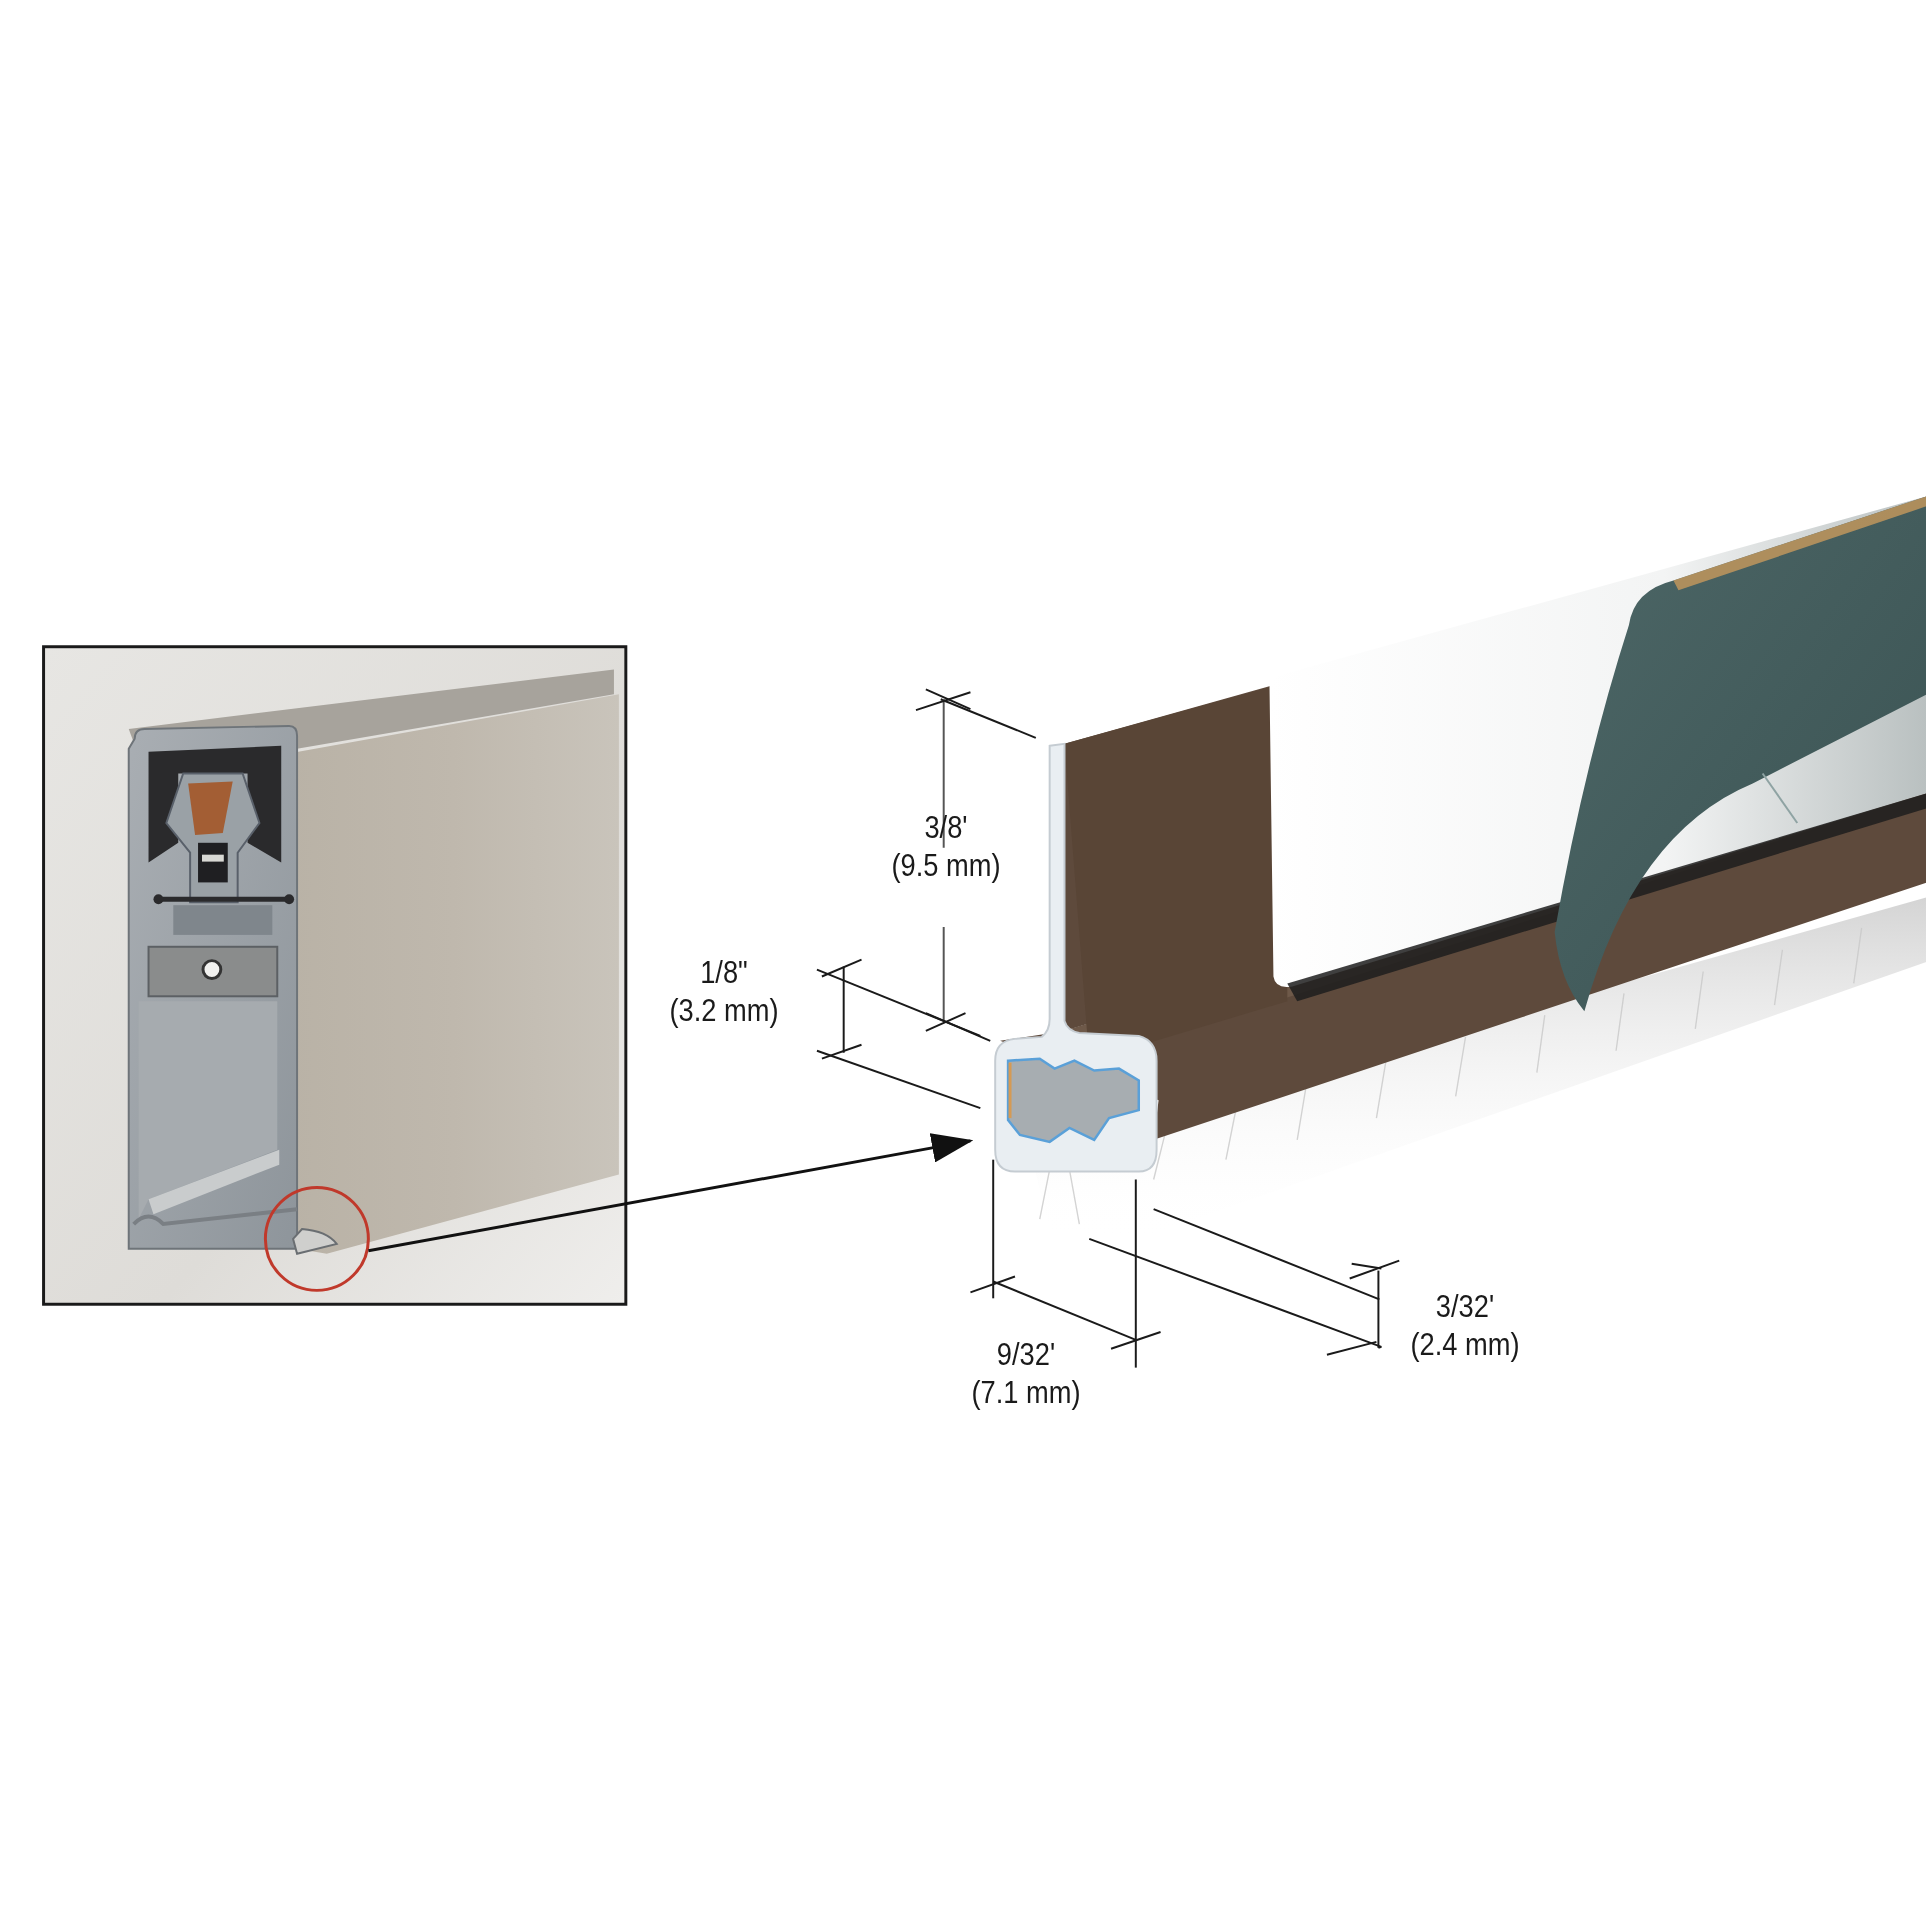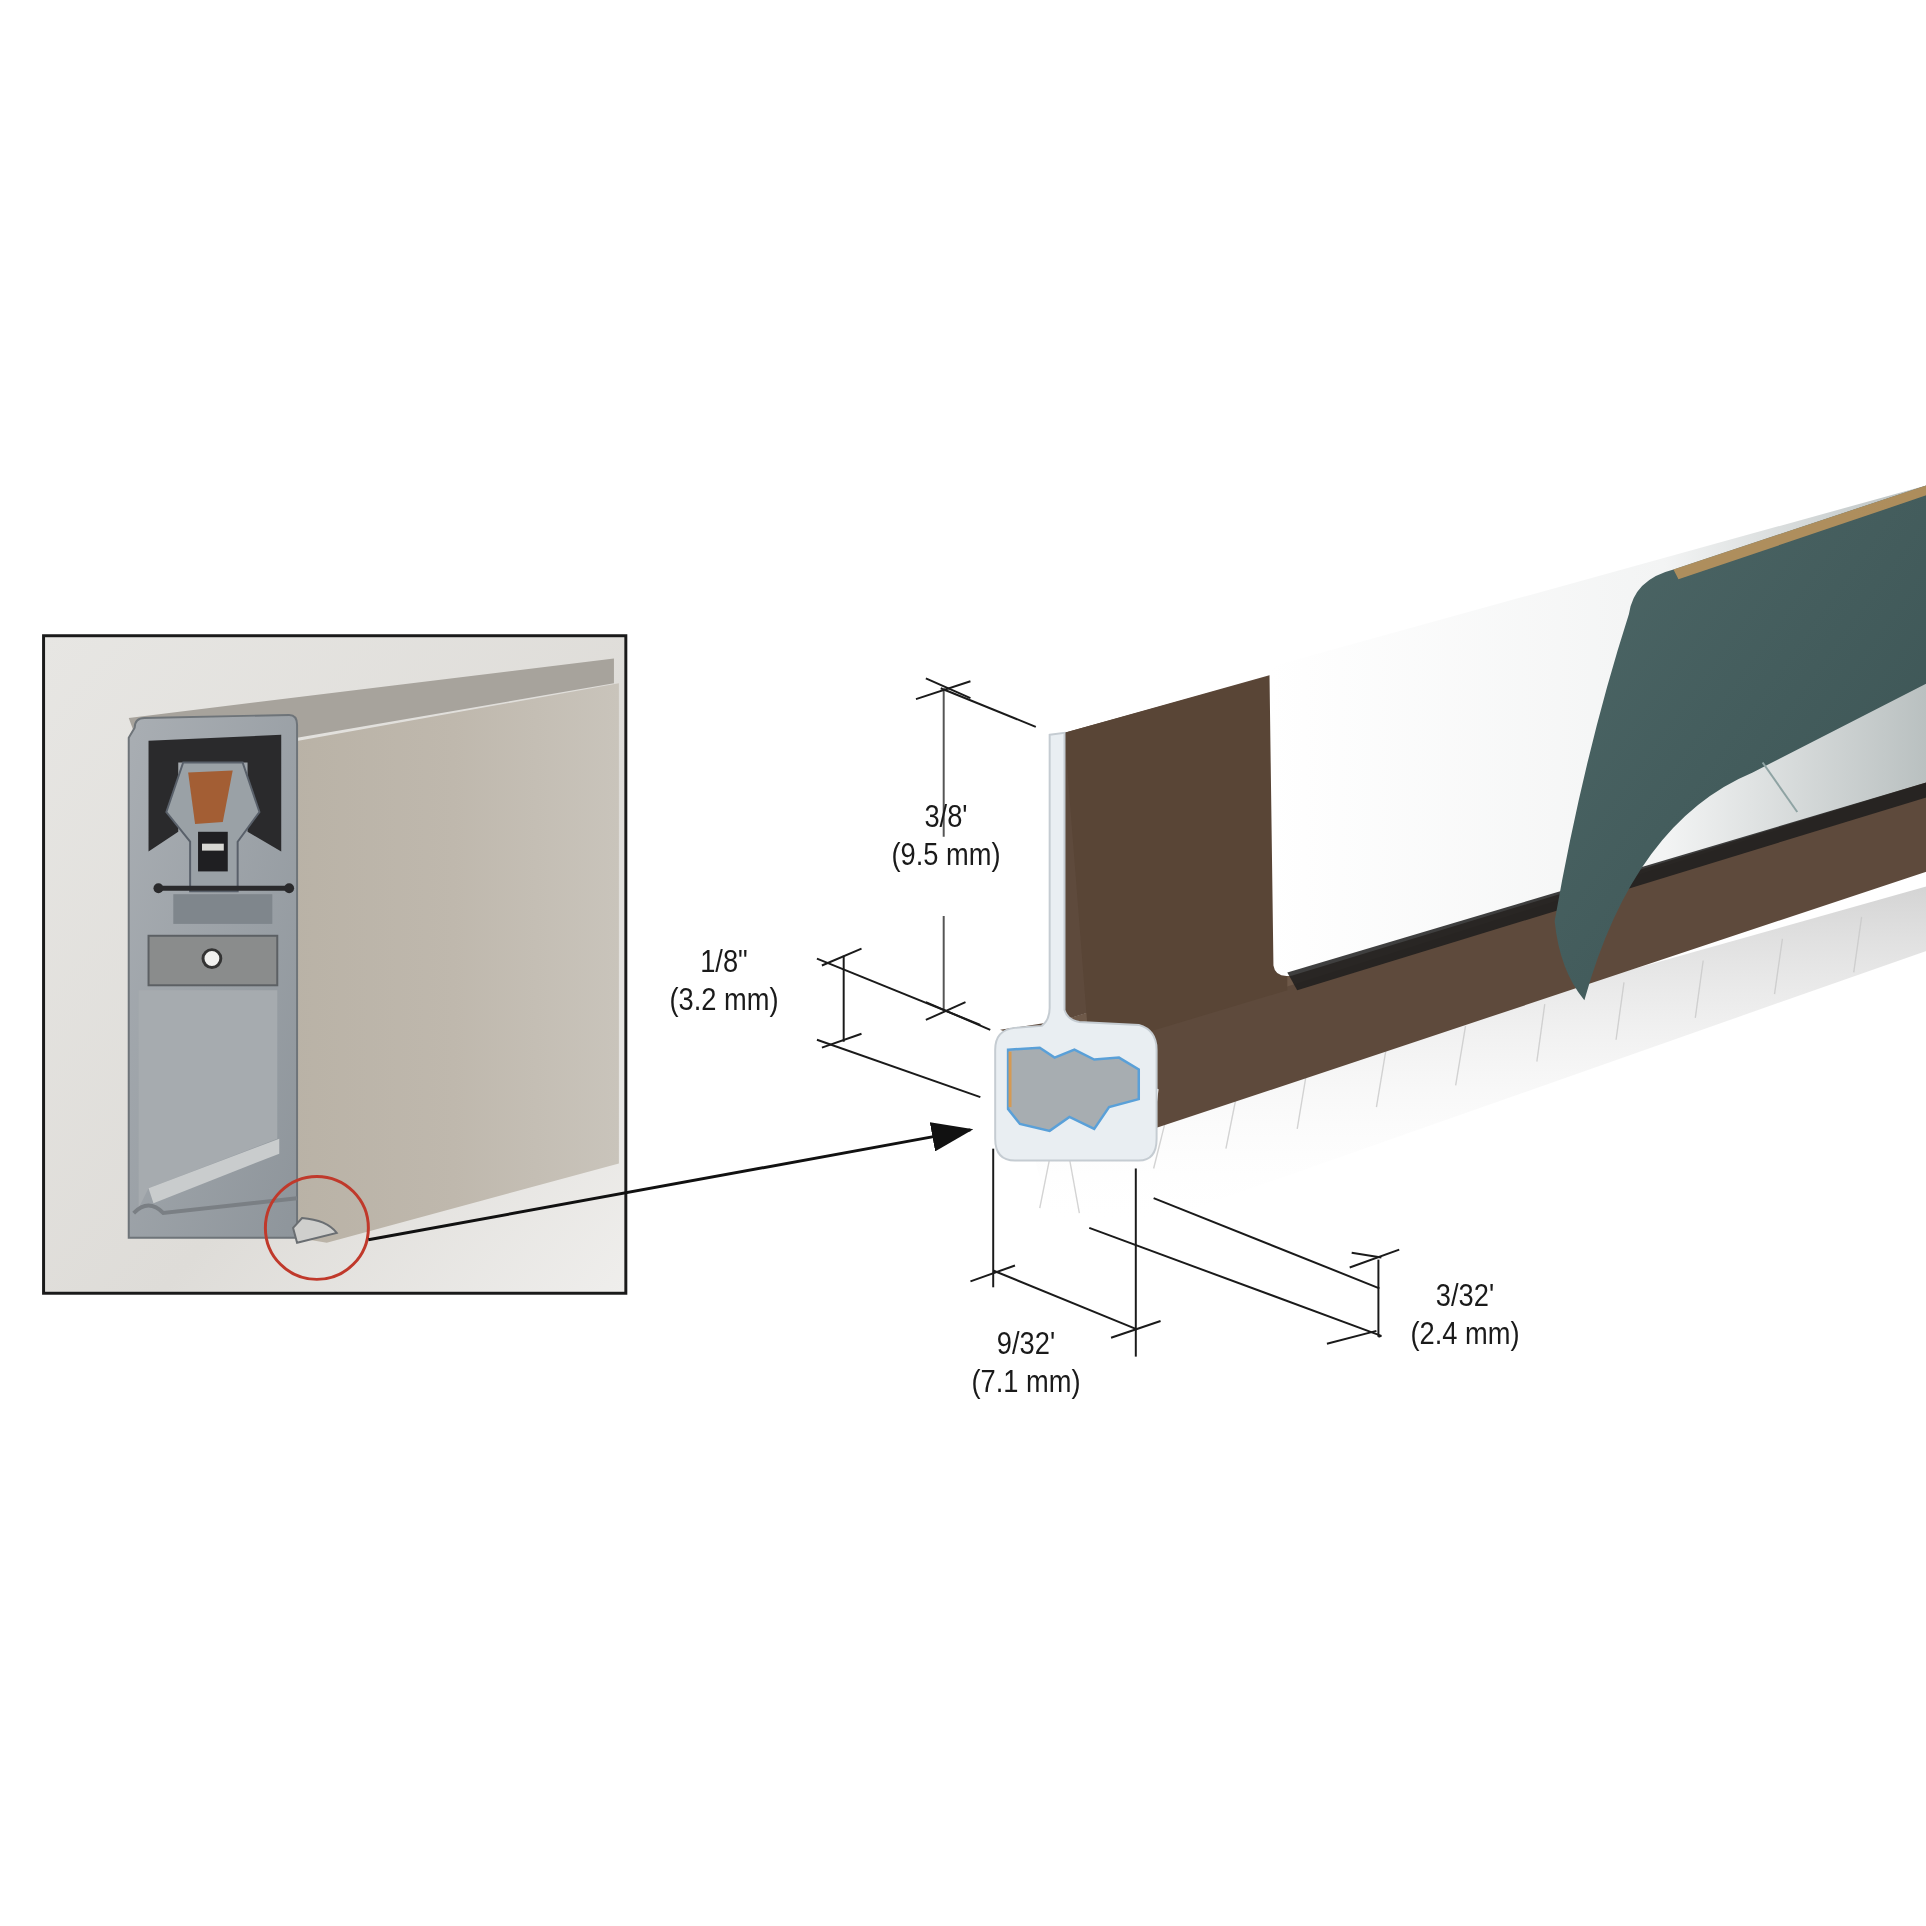--- a/index.html
+++ b/index.html
@@ -1,18 +1,18 @@
 <!DOCTYPE html>
 <html><head>
   <meta charset="utf-8">
   <style>
     html, body { margin: 0; padding: 0; background: #ffffff; }
     body { width: 1927px; height: 1927px; position: relative; overflow: hidden;
            font-family: "Liberation Sans", sans-serif; }
-    #stage { position: absolute; left: 0; top: 0; width: 1927px; height: 1903px; }
+    #stage { position: absolute; left: 0; top: 11px; width: 1927px; height: 1903px; }
     .dim-label { position: absolute; text-align: center; color: #1a1a1a;
                  font-family: "Liberation Sans", sans-serif; font-size: 31px;
                  line-height: 38px; transform: scaleX(0.88); transform-origin: center; }
     .dim-label span { display: block; }
   </style>
 </head>
 <body>
 
 <div id="stage">
   <svg width="1927" height="1927" viewBox="0 0 1946 1946" xmlns="http://www.w3.org/2000/svg">

